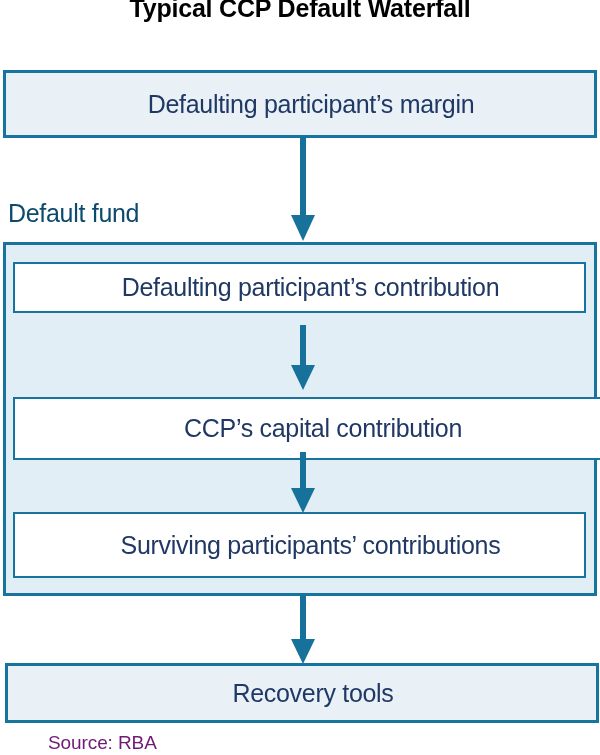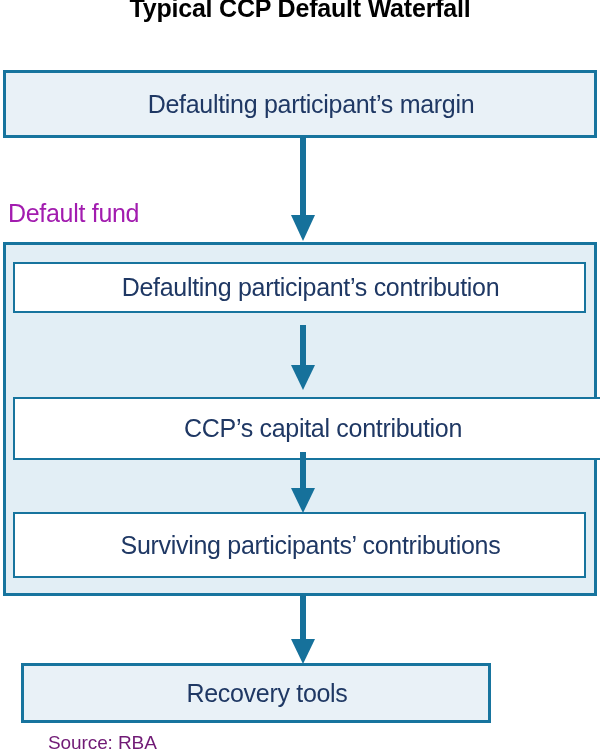--- a/index.html
+++ b/index.html
@@ -81,21 +81,21 @@
     height: 68px;
   }
 
   #label-default-fund {
     position: absolute;
     left: 8px;
     top: 198px;
     font-family: "Liberation Sans", sans-serif;
     font-size: 25px;
     line-height: 30px;
-    color: #a21caf;
+    color: #0c4a6e;
     white-space: nowrap;
     letter-spacing: -0.3px;
   }
 
   #group-default-fund {
     position: absolute;
     box-sizing: border-box;
     left: 3px;
     top: 242px;
     width: 594px;
@@ -117,23 +117,23 @@
   }
 
   #box-surviving {
     left: 13px;
     top: 512px;
     width: 573px;
     height: 66px;
   }
 
   #box-recovery {
-    left: 21px;
+    left: 5px;
     top: 663px;
-    width: 470px;
+    width: 594px;
     height: 60px;
   }
 
   
   .wf-arrow {
     position: absolute;
     width: 32px;
   }
   .wf-arrow svg {
     display: block;

